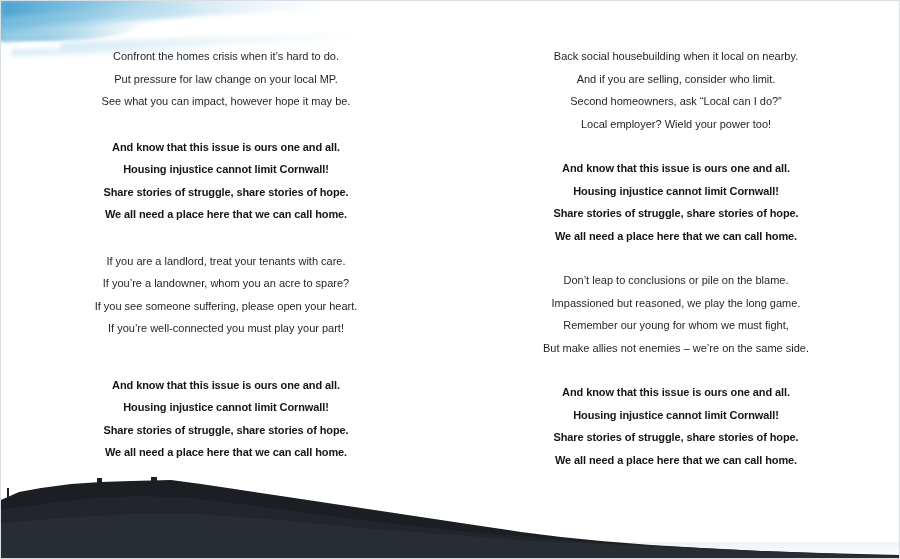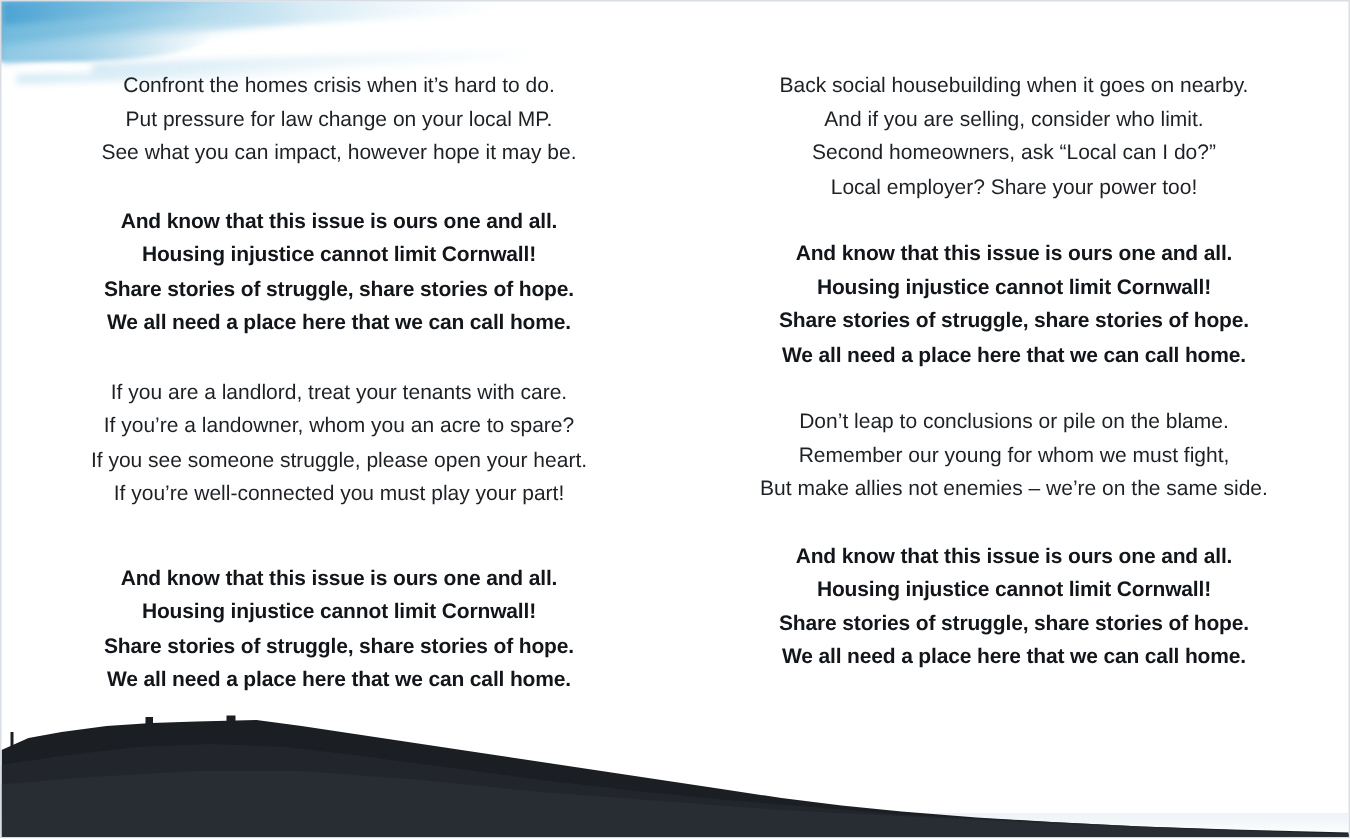--- a/index.html
+++ b/index.html
@@ -92,21 +92,21 @@
     width: 450px;
     box-sizing: border-box;
     text-align: center;
     padding: 0 18px;
   }
   .stanza {
     margin: 0 0 22px 0;
   }
   .stanza:last-child { margin-bottom: 0; }
   .line {
-    font-size: 14px;
+    font-size: 11px;
     line-height: 22.5px;
     color: #1d2126;
     white-space: nowrap;
     text-align: center;
   }
   .chorus .line {
     font-weight: bold;
     color: #12161a;
     letter-spacing: -0.1px;
   }
@@ -160,46 +160,47 @@
       </div>
       <div class="stanza chorus chorus1">
         <div class="line">And know that this issue is ours one and all.</div>
         <div class="line">Housing injustice cannot limit Cornwall!</div>
         <div class="line">Share stories of struggle, share stories of hope.</div>
         <div class="line">We all need a place here that we can call home.</div>
       </div>
       <div class="stanza verse2">
         <div class="line">If you are a landlord, treat your tenants with care.</div>
         <div class="line">If you’re a landowner, whom you an acre to spare?</div>
-        <div class="line">If you see someone struggle, please open your heart.</div>
+        <div class="line">If you see someone suffering, please open your heart.</div>
         <div class="line">If you’re well-connected you must play your part!</div>
       </div>
       <div class="stanza chorus">
         <div class="line">And know that this issue is ours one and all.</div>
         <div class="line">Housing injustice cannot limit Cornwall!</div>
         <div class="line">Share stories of struggle, share stories of hope.</div>
         <div class="line">We all need a place here that we can call home.</div>
       </div>
     </div>
 
     <div class="col right">
       <div class="stanza verse1">
-        <div class="line">Back social housebuilding when it goes on nearby.</div>
+        <div class="line">Back social housebuilding when it local on nearby.</div>
         <div class="line">And if you are selling, consider who limit.</div>
         <div class="line">Second homeowners, ask “Local can I do?”</div>
-        <div class="line">Local employer? Share your power too!</div>
+        <div class="line">Local employer? Wield your power too!</div>
       </div>
       <div class="stanza chorus chorus1">
         <div class="line">And know that this issue is ours one and all.</div>
         <div class="line">Housing injustice cannot limit Cornwall!</div>
         <div class="line">Share stories of struggle, share stories of hope.</div>
         <div class="line">We all need a place here that we can call home.</div>
       </div>
       <div class="stanza verse2">
         <div class="line">Don’t leap to conclusions or pile on the blame.</div>
+        <div class="line">Impassioned but reasoned, we play the long game.</div>
         <div class="line">Remember our young for whom we must fight,</div>
         <div class="line">But make allies not enemies – we’re on the same side.</div>
       </div>
       <div class="stanza chorus">
         <div class="line">And know that this issue is ours one and all.</div>
         <div class="line">Housing injustice cannot limit Cornwall!</div>
         <div class="line">Share stories of struggle, share stories of hope.</div>
         <div class="line">We all need a place here that we can call home.</div>
       </div>
     </div>

